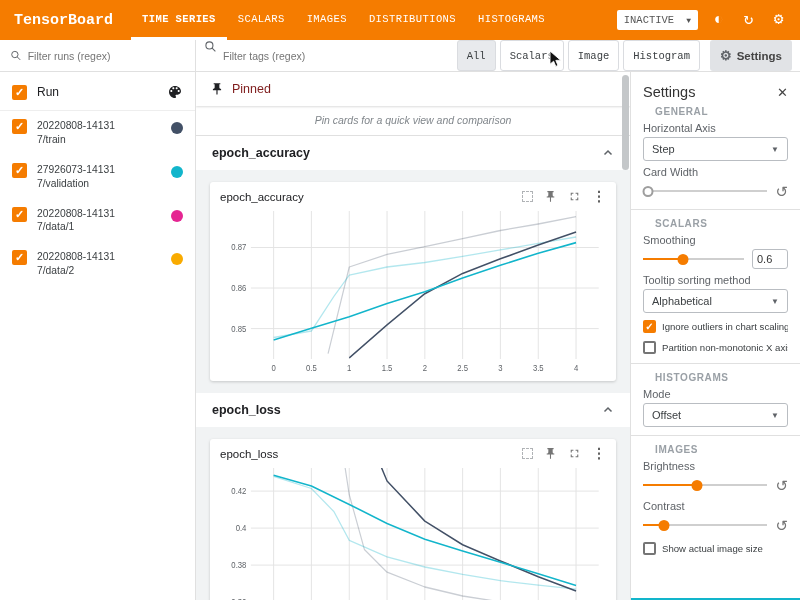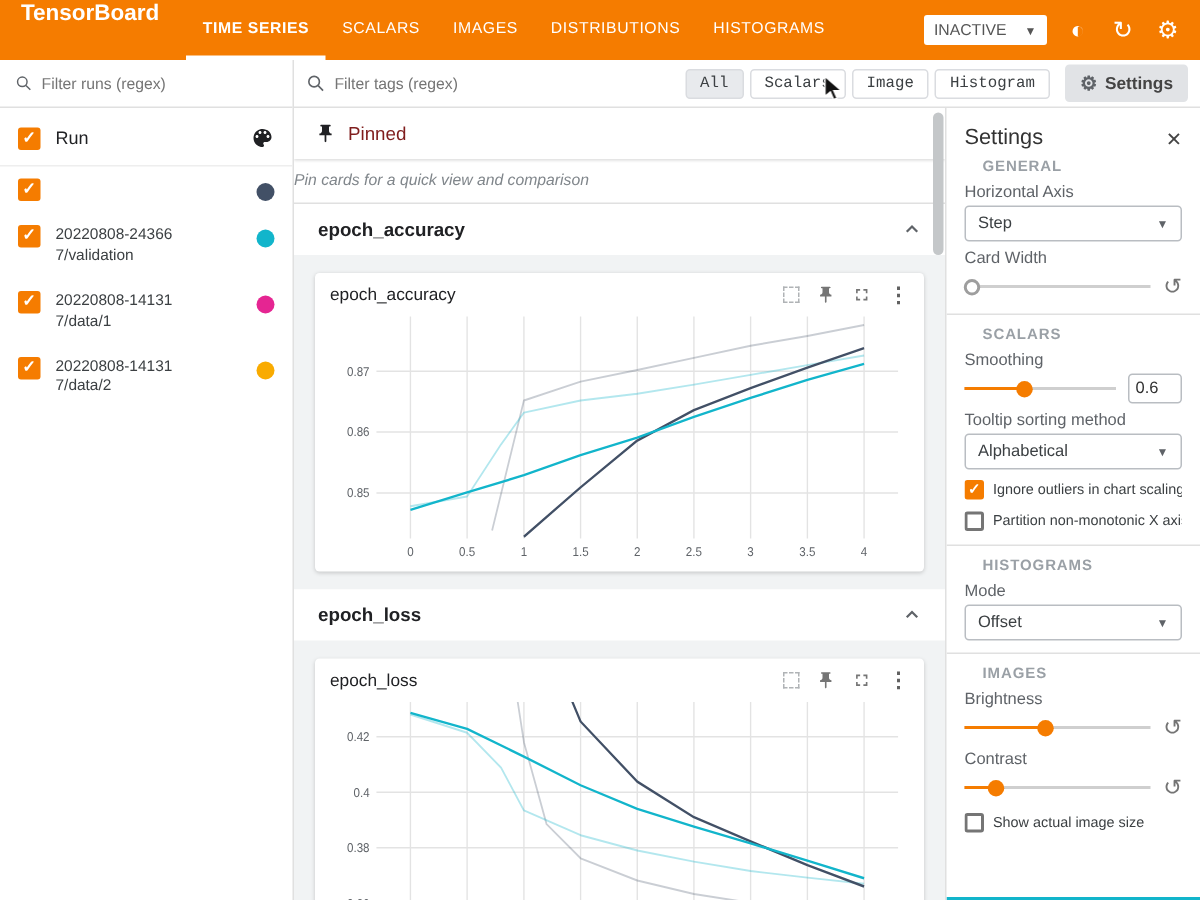--- a/index.html
+++ b/index.html
@@ -1,20 +1,20 @@
 <!DOCTYPE html>
 <html><head>
 <meta charset="utf-8">
 <style>
   *{margin:0;padding:0;box-sizing:border-box;}
   html,body{width:800px;height:600px;overflow:hidden;}
   body{font-family:"Liberation Sans",sans-serif;background:#fff;color:#333;position:relative;}
 
   
-  .navbar{height:40px;background:#f57c00;display:flex;color:#fff;}
+  .navbar{height:40px;background:#f57c00;display:flex;align-items:center;color:#fff;font-family:Liberation Mono, monospace;}
   .logo{font-size:15px;font-weight:bold;padding:0 18px 0 14px;}
   .tabs{display:flex;height:100%;}
   .tab{display:flex;align-items:center;padding:0 11px;font-size:10.5px;letter-spacing:.4px;border-bottom:3px solid transparent;cursor:pointer;white-space:nowrap;}
   .tab.active{border-bottom-color:#fff;font-weight:bold;}
   .nav-right{margin-left:auto;display:flex;align-items:center;gap:11px;padding-right:12px;}
   .status-select{background:#fff;color:#555;font-size:10.5px;padding:4px 7px;border-radius:2px;display:flex;align-items:center;gap:12px;cursor:pointer;}
   .status-caret{font-size:8px;color:#555;}
   .nav-icon{font-size:16px;cursor:pointer;width:19px;text-align:center;line-height:19px;}
 
   
@@ -31,34 +31,34 @@
   .run-name{width:84px;font-size:10.3px;color:#3c4043;word-break:break-all;line-height:1.35;}
   .dot{width:12px;height:12px;border-radius:50%;margin-left:auto;margin-top:3px;flex:none;}
   .cb{width:15px;height:15px;border-radius:2px;flex:none;cursor:pointer;}
   .cb.on{background:#f57c00;color:#fff;font-size:11px;line-height:15px;text-align:center;font-weight:bold;}
   .cb.off{border:2px solid #757575;background:#fff;}
   .cb.sm{width:13px;height:13px;}
   .cb.sm.on{font-size:10px;line-height:13px;}
 
   
   .main{flex:1;display:flex;flex-direction:column;min-width:0;}
-  .toolbar{height:32px;display:flex;align-items:center;gap:6px;padding:0 8px;border-bottom:1px solid #e0e0e0;flex:none;}
+  .toolbar{height:32px;display:flex;gap:6px;padding:0 8px;border-bottom:1px solid #e0e0e0;flex:none;}
   .toolbar input{border:none;outline:none;font-size:10.5px;color:#333;flex:1;min-width:40px;font-family:inherit;background:transparent;}
   .toolbar input::placeholder{color:#757575;}
   .chips{display:flex;gap:4px;flex:none;}
   .chip{font-size:10.5px;color:#3c4043;background:#fff;border:1px solid #dadce0;border-radius:3px;padding:3px 9px;cursor:pointer;font-family:Liberation Mono, monospace;white-space:nowrap;}
   .chip.active{background:#e8eaed;}
   .settings-btn{display:flex;align-items:center;gap:5px;background:#e1e3e6;border:none;border-radius:3px;padding:5px 10px;font-size:11.5px;font-weight:bold;color:#444;cursor:pointer;margin-left:4px;font-family:inherit;flex:none;}
   .settings-btn .gear{font-size:13px;color:#5f6368;}
 
   .main-row{flex:1;display:flex;min-height:0;}
   .cards-col{flex:1;min-width:0;position:relative;overflow:hidden;background:#fff;}
   .pinned-header{display:flex;align-items:center;gap:8px;padding:10px 14px;box-shadow:0 1px 2px rgba(0,0,0,.14);position:relative;z-index:2;background:#fff;}
   .pinned-header .lbl{font-size:12.5px;font-weight:normal;color:#7f1d1d;}
-  .pinned-empty{text-align:left;font-size:10.5px;font-style:italic;color:#80868b;padding:8px 0 9px;border-bottom:1px solid #e0e0e0;background:#fff;}
+  .pinned-empty{text-align:center;font-size:10.5px;font-style:italic;color:#80868b;padding:8px 0 9px;border-bottom:1px solid #e0e0e0;background:#fff;}
   .section-header{display:flex;align-items:center;justify-content:space-between;padding:10px 16px;background:#fff;cursor:pointer;}
   .section-header .title{font-size:12.5px;font-weight:bold;color:#202124;}
   .section-body{background:#f1f3f4;padding:12px 14px;}
   .card{background:#fff;border-radius:3px;box-shadow:0 1px 3px rgba(0,0,0,.18);padding:8px 10px 6px;}
   .card-top{display:flex;align-items:center;justify-content:space-between;margin-bottom:2px;}
   .card-title{font-size:11.5px;color:#202124;}
   .card-icons{display:flex;align-items:center;gap:11px;}
   .fit-box{width:11px;height:11px;border:1px dashed #b0b3b6;display:inline-block;cursor:pointer;}
   .more-v{font-size:14px;font-weight:bold;color:#616161;cursor:pointer;line-height:13px;}
   .chart{display:block;}
@@ -125,25 +125,26 @@
     </div>
     <div class="run-header">
       <span class="cb on">✓</span>
       <span class="lbl">Run</span>
       <svg width="16" height="16" viewBox="0 0 24 24">
           <path fill="#202124" d="M12 3c-4.97 0-9 4.03-9 9s4.03 9 9 9c.83 0 1.5-.67 1.5-1.5 0-.39-.15-.74-.39-1.01-.23-.26-.38-.61-.38-.99 0-.83.67-1.5 1.5-1.5H16c2.76 0 5-2.24 5-5 0-4.42-4.03-8-9-8zm-5.5 9c-.83 0-1.5-.67-1.5-1.5S5.67 9 6.5 9 8 9.67 8 10.5 7.33 12 6.5 12zm3-4C8.67 8 8 7.33 8 6.5S8.67 5 9.5 5s1.5.67 1.5 1.5S10.33 8 9.5 8zm5 0c-.83 0-1.5-.67-1.5-1.5S13.67 5 14.5 5s1.5.67 1.5 1.5S15.33 8 14.5 8zm3 4c-.83 0-1.5-.67-1.5-1.5S16.67 9 17.5 9s1.5.67 1.5 1.5-.67 1.5-1.5 1.5z"></path>
         </svg>
     </div>
     <div class="run-row">
       <span class="cb on">✓</span>
+      <span class="run-name">20220808-141317/train</span>
       <span class="dot" style="background: rgb(66, 80, 102);"></span>
     </div>
     <div class="run-row">
       <span class="cb on">✓</span>
-      <span class="run-name">20220808-243667/validation</span>
+      <span class="run-name">27926073-141317/validation</span>
       <span class="dot" style="background: rgb(18, 181, 203);"></span>
     </div>
     <div class="run-row">
       <span class="cb on">✓</span>
       <span class="run-name">20220808-141317/data/1</span>
       <span class="dot" style="background: rgb(229, 37, 146);"></span>
     </div>
     <div class="run-row">
       <span class="cb on">✓</span>
       <span class="run-name">20220808-141317/data/2</span>

